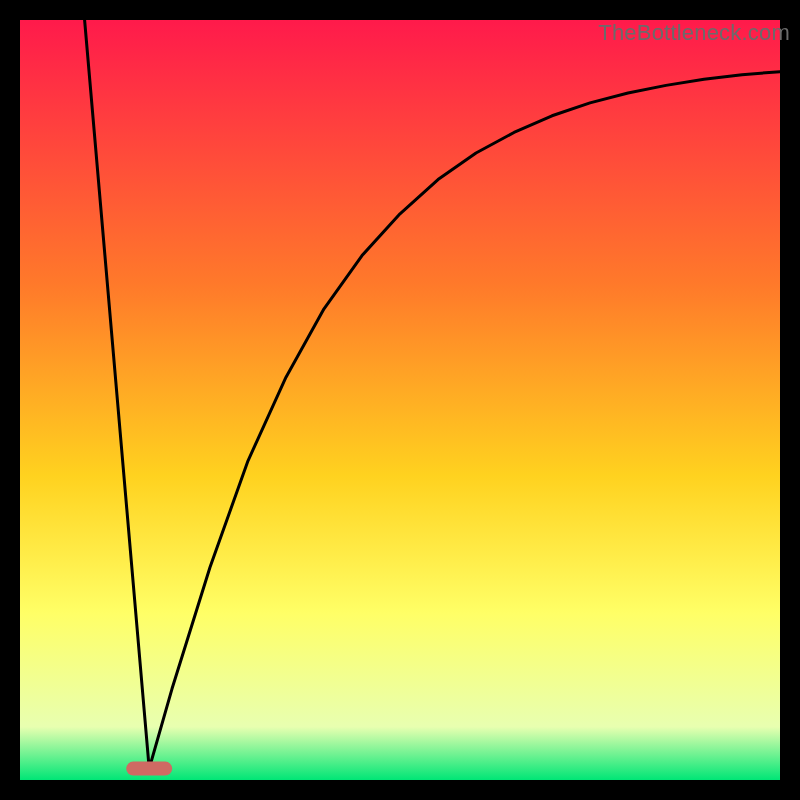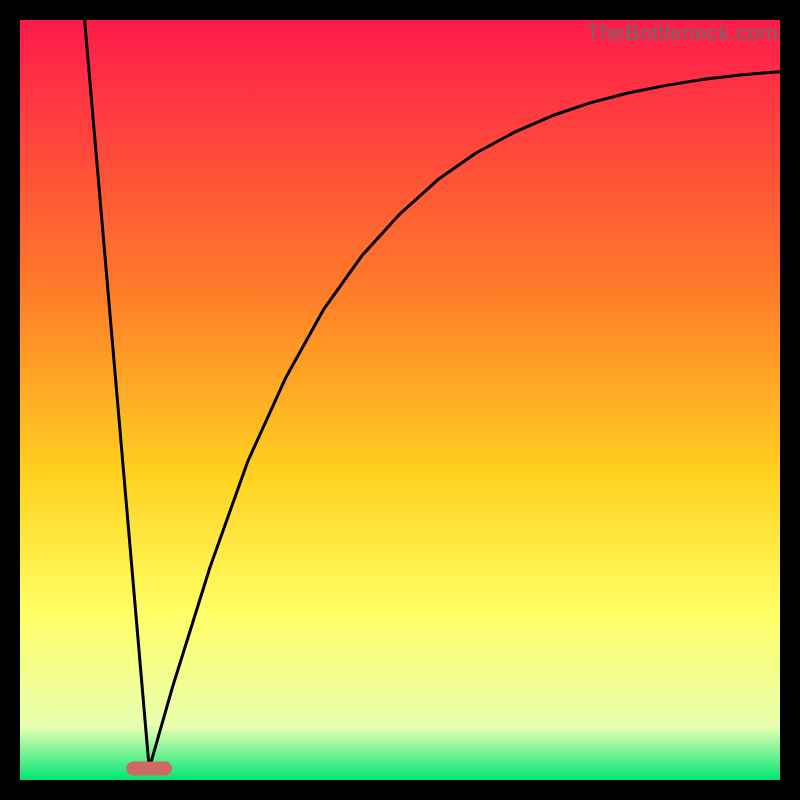--- a/index.html
+++ b/index.html
@@ -11,20 +11,21 @@
     overflow: hidden;
     font-family: Arial, Helvetica, sans-serif;
   }
   .frame {
     position: absolute;
     left: 20px;
     top: 20px;
     width: 760px;
     height: 760px;
     background: #000;
+    padding-left: 12px;
   }
   .plot-wrap {
     position: absolute;
     left: 0;
     top: 0;
     width: 760px;
     height: 760px;
   }
   .watermark {
     position: absolute;

